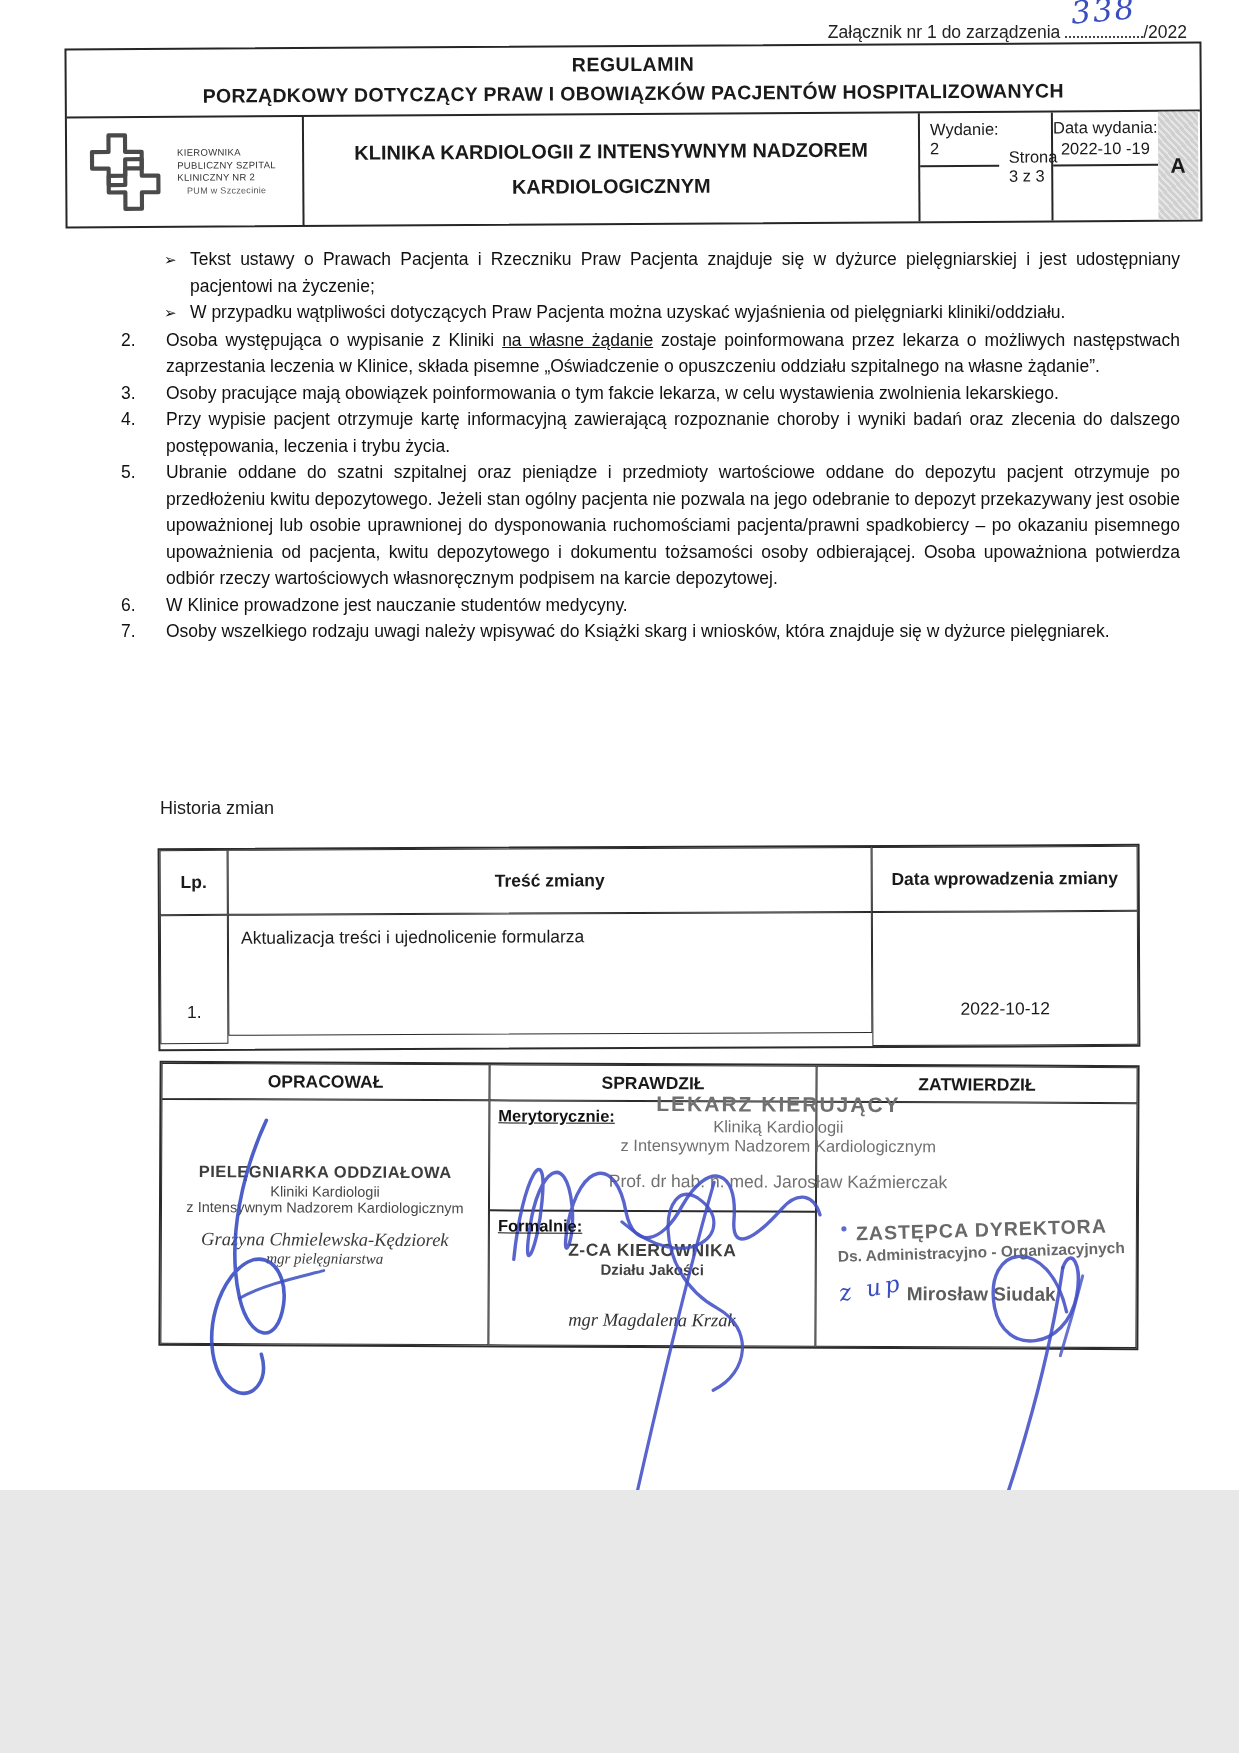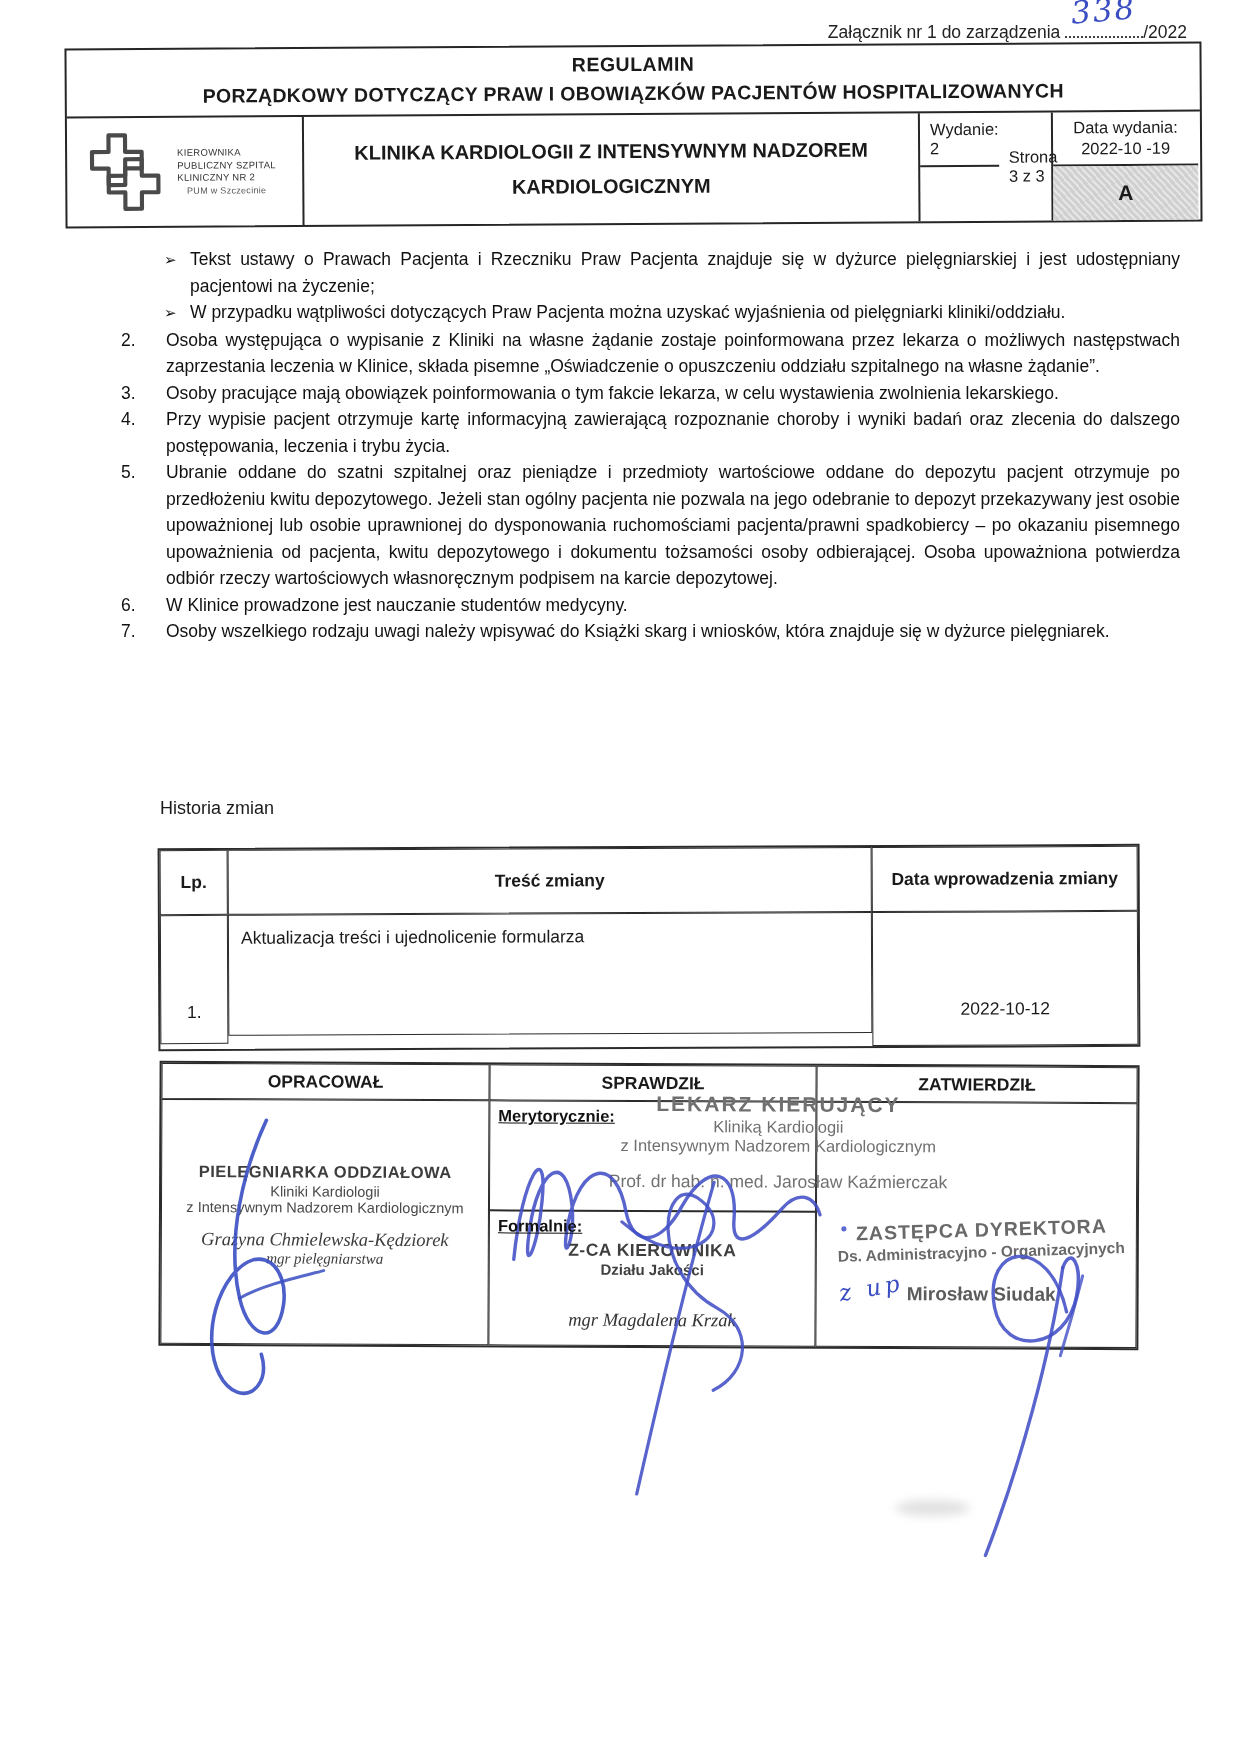--- a/index.html
+++ b/index.html
@@ -1,16 +1,16 @@
 <!DOCTYPE html>
 <html lang="pl"><head>
 <meta charset="utf-8">
 <style>
   html,body{margin:0;padding:0;background:#e8e8e8;}
-  .page{position:relative;width:1239px;height:1753px;background:#ffffff;overflow:hidden;
+  .page{position:relative;width:1239px;height:1490px;background:#ffffff;overflow:hidden;
         font-family:"Liberation Sans", sans-serif;color:#1a1a1a;}
 
   
   .attach{position:absolute;top:22px;right:52px;font-size:17.5px;color:#222;white-space:nowrap;}
   .attach .dots{display:inline-block;width:78px;border-bottom:2px dotted #444;position:relative;height:14px;vertical-align:baseline;}
   .attach .hand-num{position:absolute;left:6px;top:-30px;font-size:31px;color:#3a4ec2;
         font-style:italic;transform:rotate(-5deg);font-family:"DejaVu Serif", serif;letter-spacing:2px;}
 
   
   .hdr{position:absolute;left:65px;top:45px;width:1133px;border:2.5px solid #262626;transform:rotate(-0.35deg);background:#fff;}
@@ -21,34 +21,34 @@
   .cell{position:relative;}
   .logo-cell{border-right:2px solid #262626;display:flex;align-items:center;padding-left:12px;}
   .logo-text{font-size:9.5px;line-height:12.5px;color:#333;margin-left:6px;letter-spacing:.3px;}
   .logo-text .small{font-size:9px;color:#555;text-align:center;}
   .clinic-cell{border-right:2px solid #262626;display:flex;flex-direction:column;justify-content:center;align-items:center;text-align:center;}
   .clinic-cell .c1{font-weight:bold;font-size:20px;}
   .clinic-cell .c2{font-weight:bold;font-size:20px;margin-top:12px;}
   .ed-cell{border-right:2px solid #262626;display:flex;flex-direction:row;}
   .ed-top{height:52px;border-bottom:2px solid #262626;display:flex;align-items:center;padding-left:10px;font-size:16.5px;}
   .ed-bot{flex:1;display:flex;align-items:center;padding-left:10px;font-size:16.5px;}
-  .date-cell{display:flex;flex-direction:column;}
+  .date-cell{display:flex;flex-direction:row;}
   .date-top{height:52px;border-bottom:2px solid #262626;display:flex;flex-direction:column;align-items:center;justify-content:center;font-size:16.5px;line-height:21px;}
   .date-bot{flex:1;display:flex;align-items:center;justify-content:center;font-weight:bold;font-size:21px;
         background:#d8d8d8;background-image:repeating-linear-gradient(48deg,rgba(255,255,255,.35) 0 2px,rgba(0,0,0,0.04) 2px 5px);}
 
   
   .doc-body{position:absolute;left:116px;top:246px;width:1064px;font-size:17.5px;line-height:26.5px;color:#111;}
   .brow{display:flex;margin-left:48px;}
   .bmark{width:26px;flex:none;font-size:15px;padding-top:1px;}
   .btext{flex:1;text-align:justify;}
   .irow{display:flex;}
   .imark{width:45px;flex:none;padding-left:5px;}
   .itext{flex:1;text-align:justify;}
-  .uline{}
+  .uline{text-decoration:underline;}
 
   
   .hist-head{position:absolute;left:160px;top:798px;font-weight:normal;font-size:18px;}
   .hist{position:absolute;left:158px;top:846px;width:978px;border:2px solid #2b2b2b;transform:rotate(-0.25deg);}
   .hist-row{display:grid;grid-template-columns:68px 644px 266px;}
   .hist-row > div{border:1.5px solid #2b2b2b;}
   .hist-hrow > div{height:63px;display:flex;align-items:center;justify-content:center;font-weight:bold;font-size:17.5px;}
   .hist-brow > div{height:107px;font-size:17.5px;}
   .hlp{display:flex;justify-content:center;align-items:flex-end;padding-bottom:20px;}
   .hchange{padding:12px 4px 0 12px;}

